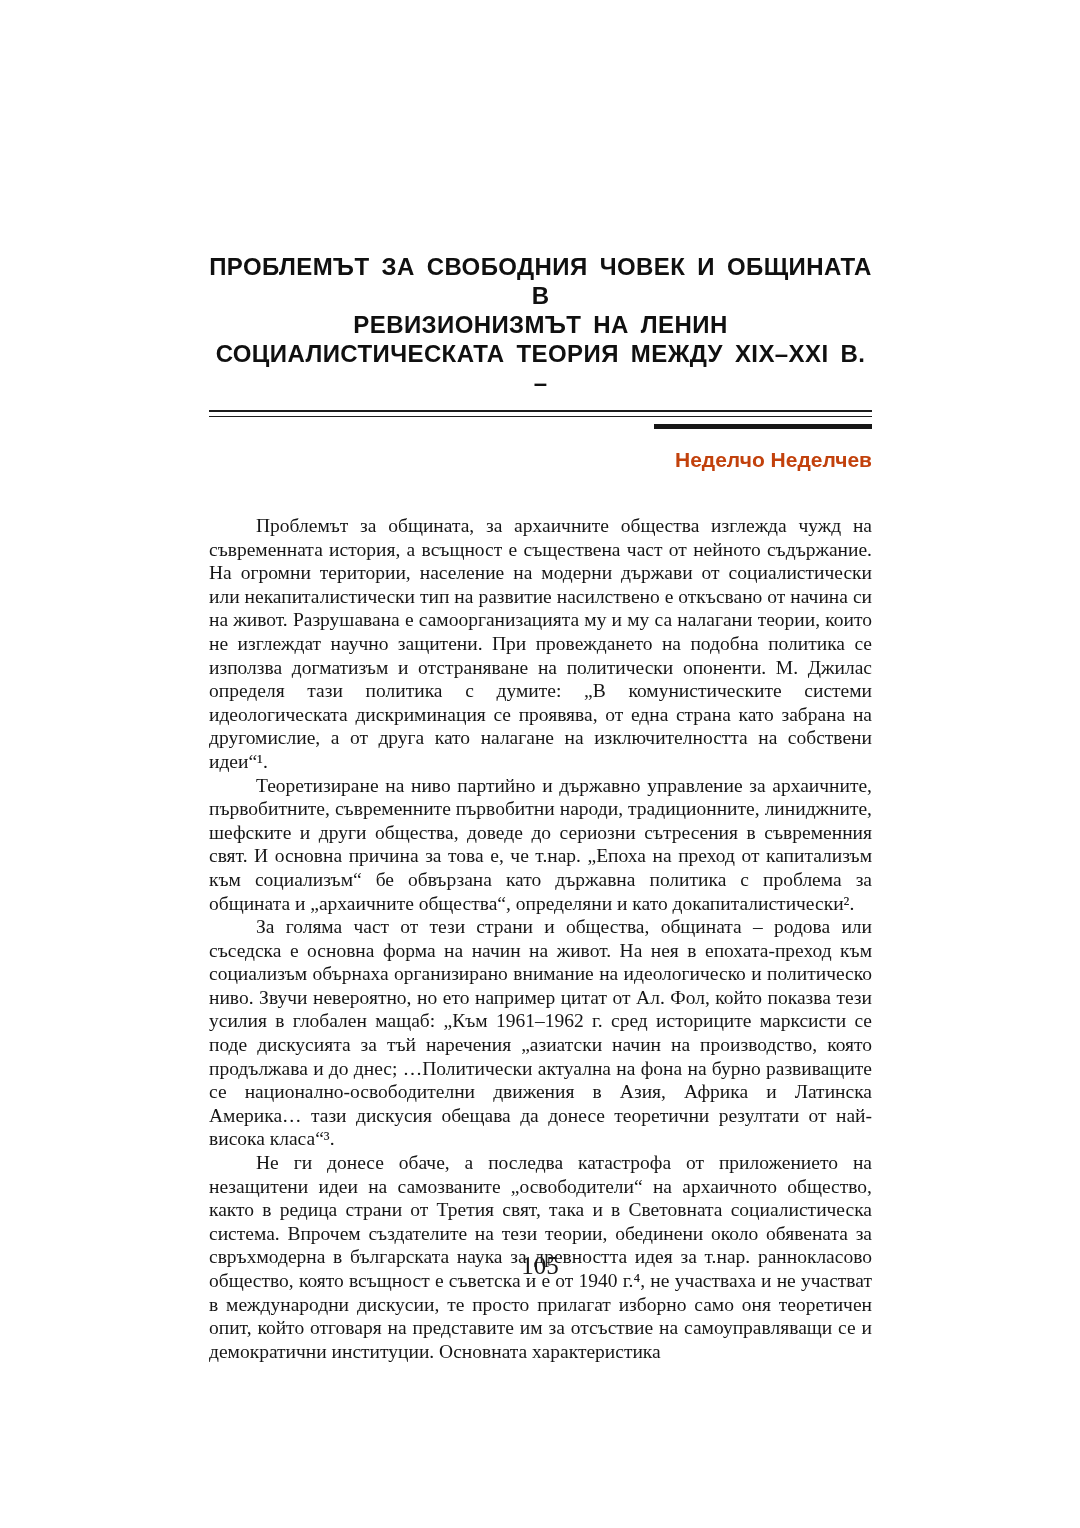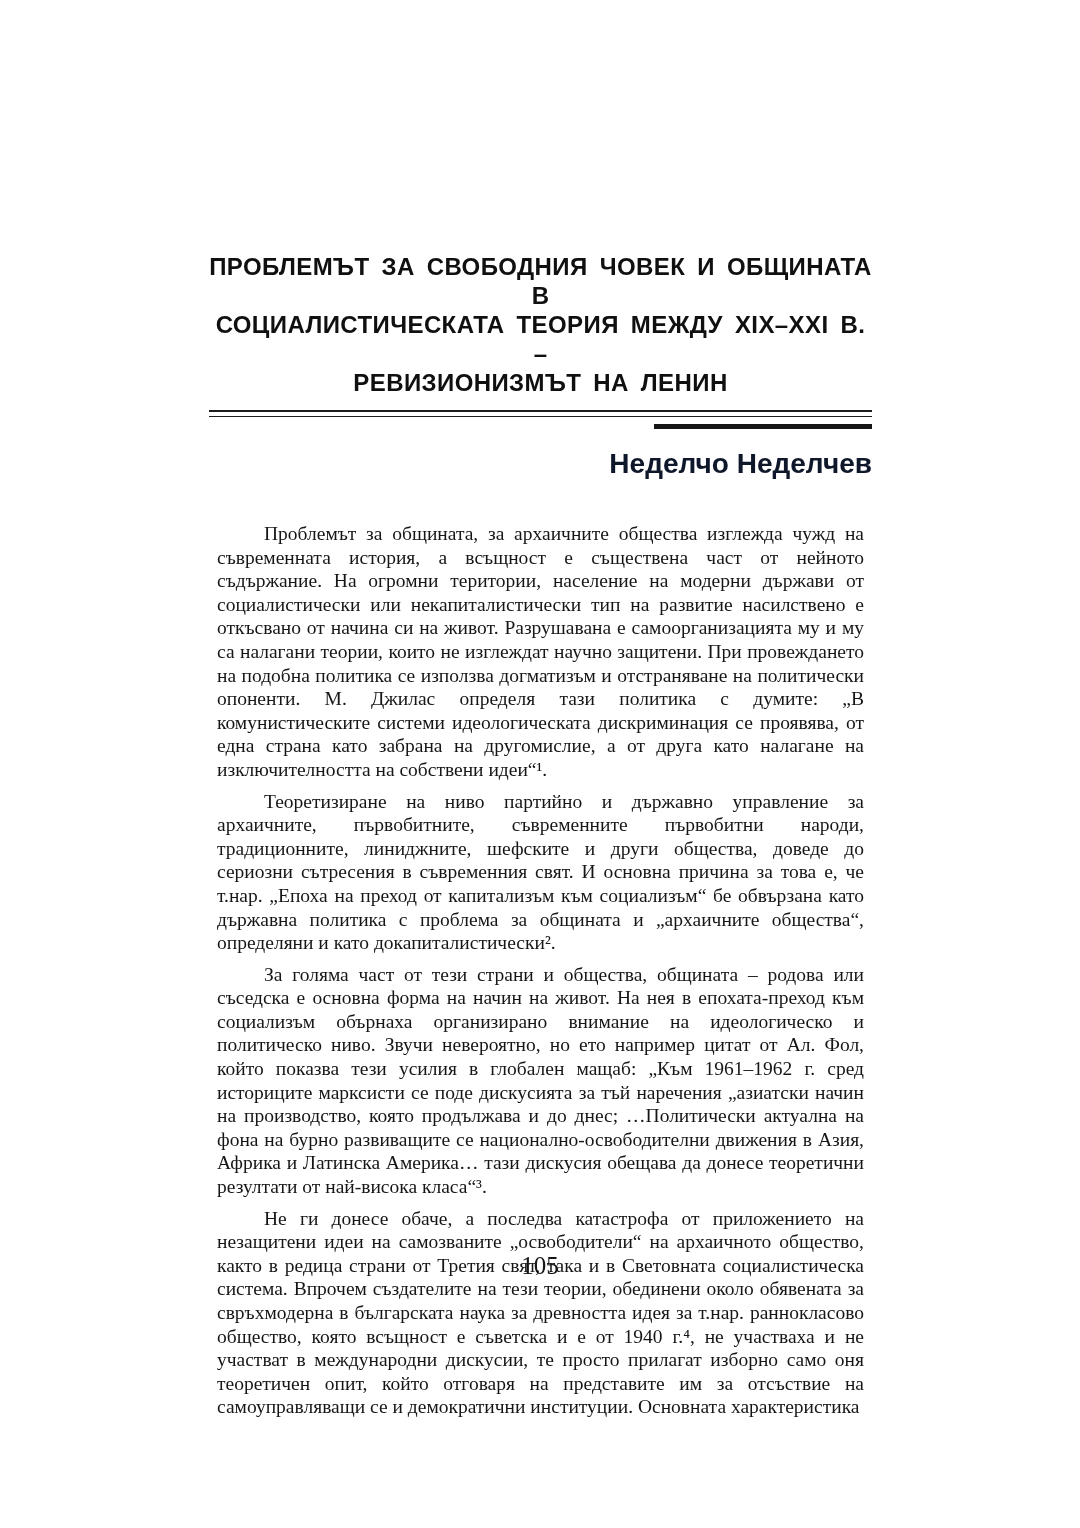--- a/index.html
+++ b/index.html
@@ -43,32 +43,32 @@
     margin-left: auto;
     width: 218px;
     height: 5px;
     background: #161616;
   }
   .author-line {
     margin-top: 19px;
     text-align: right;
     font-family: "Liberation Sans", sans-serif;
     font-weight: 700;
-    font-size: 28px;
-    color: #0f172a;
+    font-size: 21px;
+    color: #c2410c;
   }
   .body-text {
     margin-top: 42px;
     font-size: 19.5px;
     line-height: 23.6px;
     text-align: justify;
     color: #161616;
   }
   .body-text p {
-    margin: 8px;
+    margin: 0;
     padding: 0;
     text-indent: 47px;
   }
   .page-number {
     position: absolute;
     top: 1252px;
     left: 0;
     width: 1080px;
     text-align: center;
     font-size: 25px;
@@ -77,22 +77,22 @@
   }
 </style>
 </head>
 <body>
 
 <div class="sheet">
   <div class="content">
 
     <header class="title-block">
       <div class="title-line">ПРОБЛЕМЪТ ЗА СВОБОДНИЯ ЧОВЕК И ОБЩИНАТА В</div>
+      <div class="title-line">РЕВИЗИОНИЗМЪТ НА ЛЕНИН</div>
       <div class="title-line">СОЦИАЛИСТИЧЕСКАТА ТЕОРИЯ МЕЖДУ XIX–XXI В. –</div>
-      <div class="title-line">РЕВИЗИОНИЗМЪТ НА ЛЕНИН</div>
     </header>
 
     <div class="rule-double"></div>
     <div class="rule-thick"></div>
 
     <div class="author-line">Неделчо Неделчев</div>
 
     <main class="body-text">
       <p>Проблемът за общината, за архаичните общества изглежда чужд на съвременната история, а всъщност е съществена част от нейното съдържание. На огромни територии, население на модерни държави от социалистически или некапиталистически тип на развитие насилствено е откъсвано от начина си на живот. Разрушавана е самоорганизацията му и му са налагани теории, които не изглеждат научно защитени. При провеждането на подобна политика се използва догматизъм и отстраняване на политически опоненти. М. Джилас определя тази политика с думите: „В комунистическите системи идеологическата дискриминация се проявява, от една страна като забрана на другомислие, а от друга като налагане на изключителността на собствени идеи“¹.</p>
       <p>Теоретизиране на ниво партийно и държавно управление за архаичните, първобитните, съвременните първобитни народи, традиционните, линиджните, шефските и други общества, доведе до сериозни сътресения в съвременния свят. И основна причина за това е, че т.нар. „Епоха на преход от капитализъм към социализъм“ бе обвързана като държавна политика с проблема за общината и „архаичните общества“, определяни и като докапиталистически².</p>

